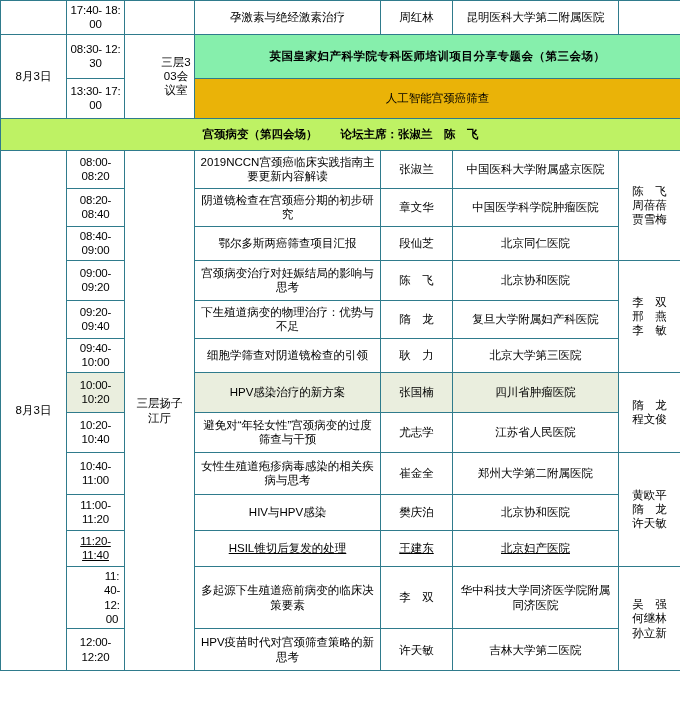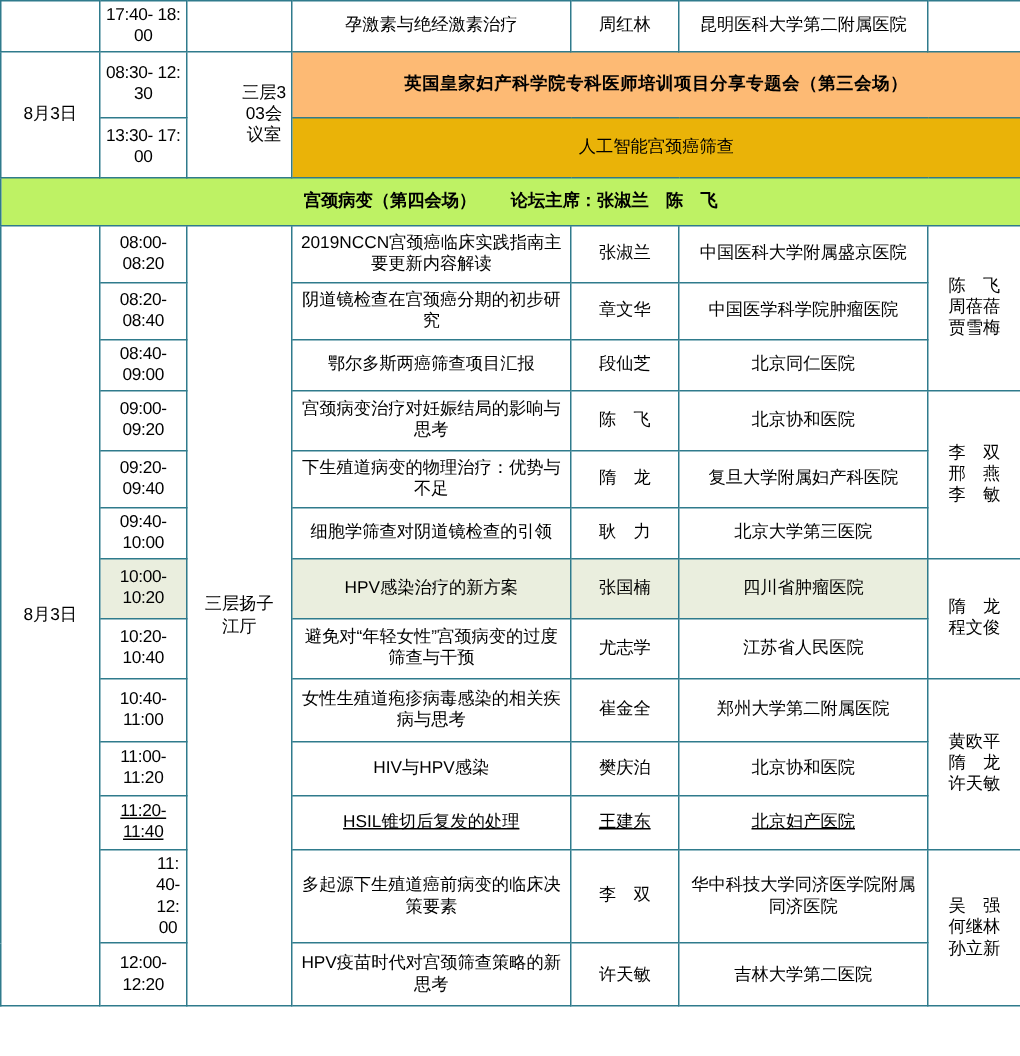--- a/index.html
+++ b/index.html
@@ -41,21 +41,21 @@
   col.c-chair  { width: 62px; }
 
   td.time  { font-size: 11px; letter-spacing: -0.2px; }
   td.date  { font-size: 12px; }
   td.room  { font-size: 12px; }
   td.topic { text-align: center; }
   td.org   { font-size: 11.5px; }
   td.chair { font-size: 12px; line-height: 1.5; }
 
   .band-blue {
-    background: #fdba74;
+    background: #86efac;
     font-weight: bold;
     font-size: 13px;
     color: #1b4f5e;
     letter-spacing: 0.5px;
   }
   .band-plain {
     background: #eab308;
     font-size: 12.5px;
   }
   .band-session {

